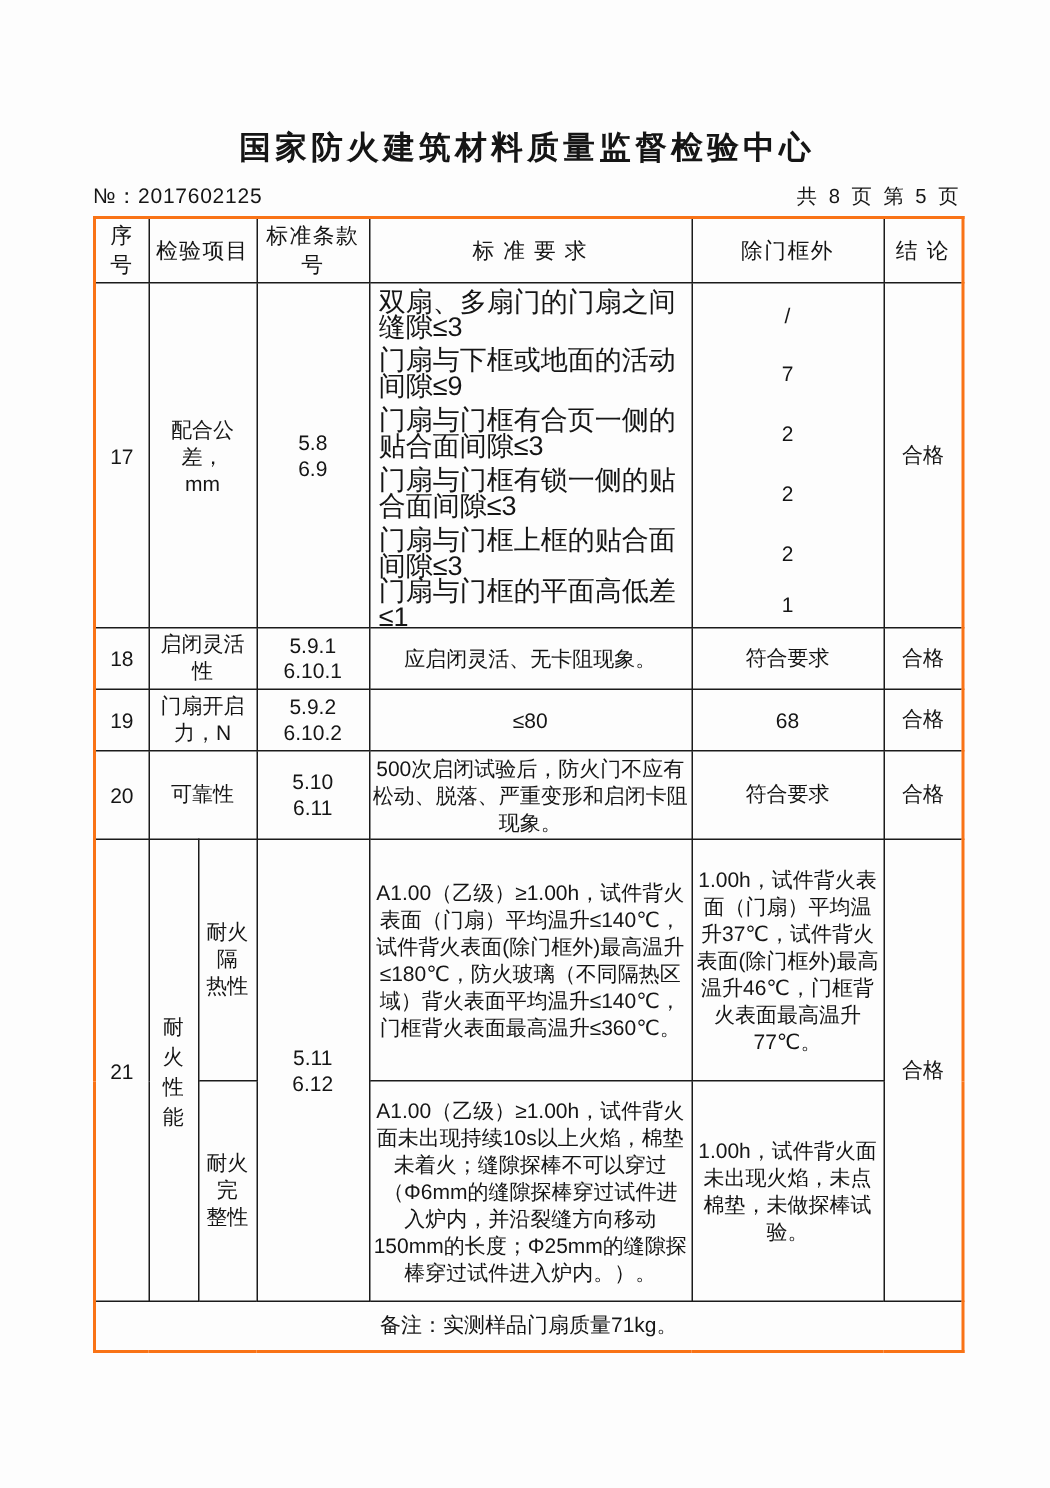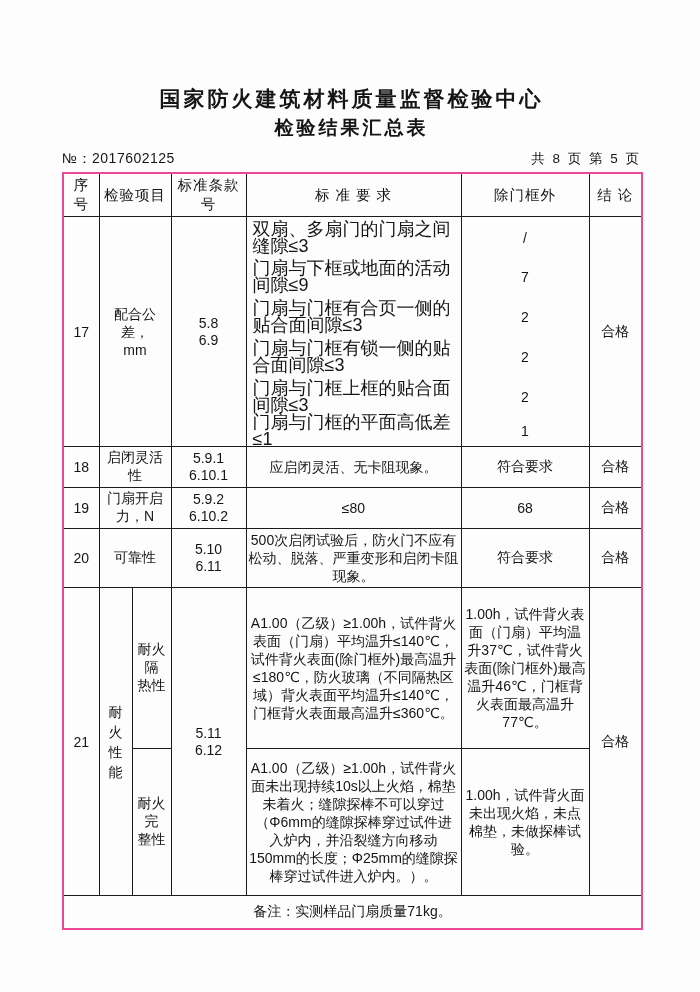--- a/index.html
+++ b/index.html
@@ -26,21 +26,21 @@
     width:579px; display:flex; justify-content:space-between;
     align-items:flex-end; margin-top:10px; margin-bottom:4px;gap:33px;
   }
   .doc-no { font-size:14px; letter-spacing:0.5px; }
   .page-info { font-size:13.5px; letter-spacing:2px;margin-left:24px; }
 
   table.results {
     border-collapse:collapse;
     table-layout:fixed;
     width:579px;
-    border:2px solid #ec4899;
+    border:2px solid #f97316;
   }
   table.results th, table.results td {
     border:1px solid #1b1b1b;
     font-size:14px;
     font-weight:normal;
     text-align:center;
     vertical-align:middle;
     padding:2px;
     overflow:hidden;
   }
@@ -73,21 +73,20 @@
   .vertical-label { font-size:14px; line-height:20px; }
   .remark-cell { text-align:left; font-size:14px; padding-left:8px; }
 </style>
 </head>
 <body>
 
 <div class="page">
 
   <div class="titles">
     <div class="org-title">国家防火建筑材料质量监督检验中心</div>
-    <div class="doc-title">检验结果汇总表</div>
   </div>
 
   <div class="meta-row">
     <div class="doc-no"><span>№：</span><span>2017602125</span></div>
     <div class="page-info">共 8 页 第 5 页</div>
   </div>
 
   <table class="results">
     <colgroup>
       <col style="width:36px">

